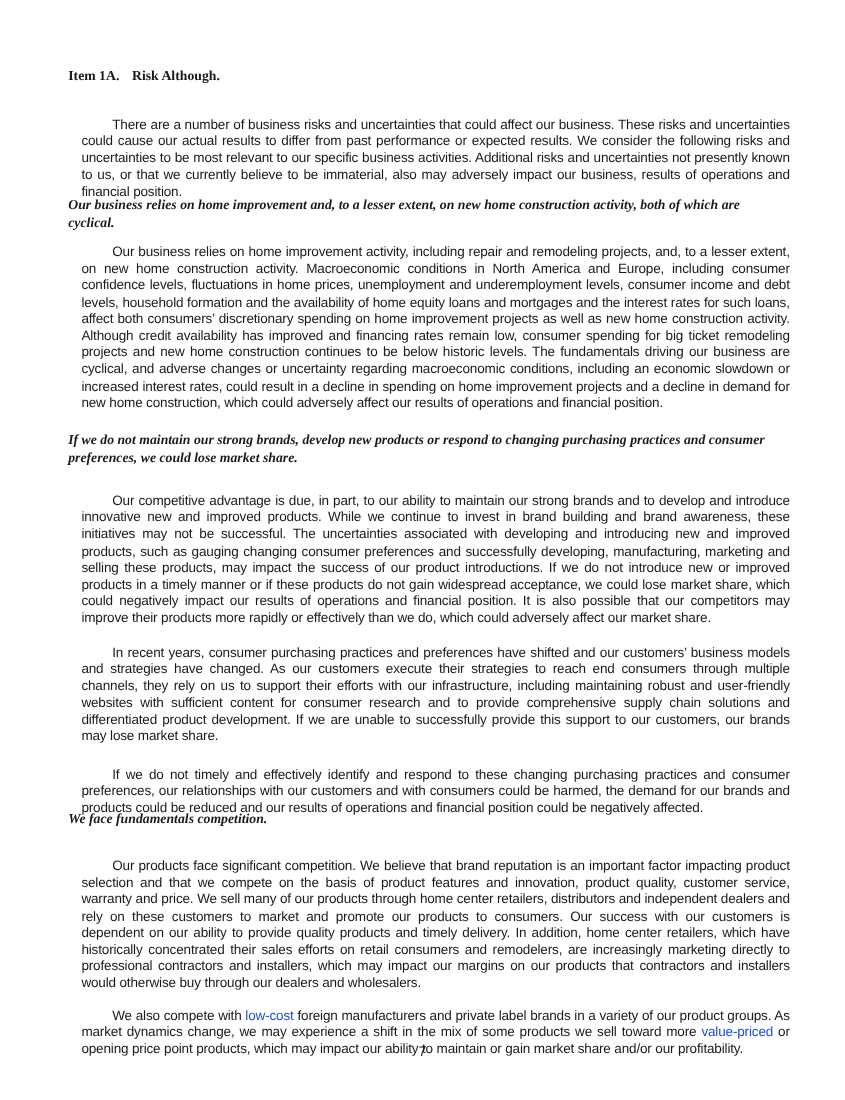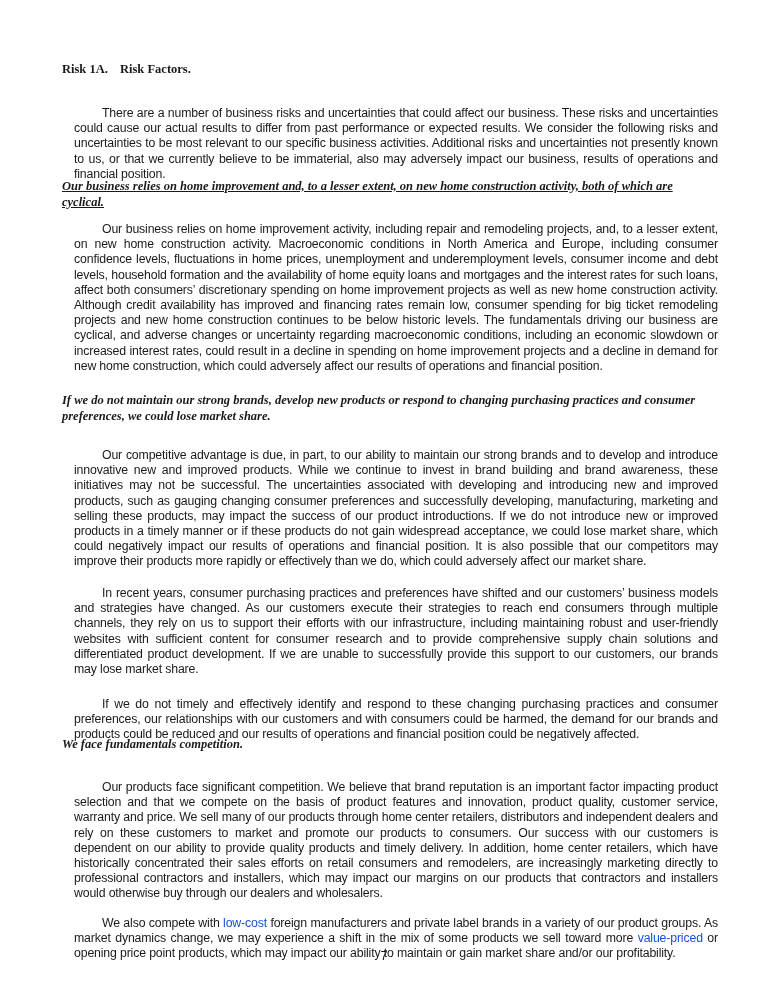--- a/index.html
+++ b/index.html
@@ -25,26 +25,26 @@
     position: absolute; top: 949px; left: 0; width: 644px; text-align: center;
     font-family: "Liberation Sans", sans-serif; font-size: 12.5px;
   }
 </style>
 </head>
 <body>
 
 <div class="page">
 
   <div class="item-heading">
-    <span class="num">Risk 1A.</span><span>Risk Factors.</span>
+    <span class="num">Item 1A.</span><span>Risk Although.</span>
   </div>
 
   <p class="para" style="top:94px;">There are a number of business risks and uncertainties that could affect our business. These risks and uncertainties could cause our actual results to differ from past performance or expected results. We consider the following risks and uncertainties to be most relevant to our specific business activities. Additional risks and uncertainties not presently known to us, or that we currently believe to be immaterial, also may adversely impact our business, results of operations and financial position.</p>
 
-  <p class="subhead" style="top:179px;text-decoration:underline;">Our business relies on home improvement and, to a lesser extent, on new home construction activity, both of which are cyclical.</p>
+  <p class="subhead" style="top:179px;">Our business relies on home improvement and, to a lesser extent, on new home construction activity, both of which are cyclical.</p>
   <p class="para" style="top:210px;">Our business relies on home improvement activity, including repair and remodeling projects, and, to a lesser extent, on new home construction activity. Macroeconomic conditions in North America and Europe, including consumer confidence levels, fluctuations in home prices, unemployment and underemployment levels, consumer income and debt levels, household formation and the availability of home equity loans and mortgages and the interest rates for such loans, affect both consumers’ discretionary spending on home improvement projects as well as new home construction activity. Although credit availability has improved and financing rates remain low, consumer spending for big ticket remodeling projects and new home construction continues to be below historic levels. The fundamentals driving our business are cyclical, and adverse changes or uncertainty regarding macroeconomic conditions, including an economic slowdown or increased interest rates, could result in a decline in spending on home improvement projects and a decline in demand for new home construction, which could adversely affect our results of operations and financial position.</p>
 
   <p class="subhead" style="top:393px;">If we do not maintain our strong brands, develop new products or respond to changing purchasing practices and consumer preferences, we could lose market share.</p>
   <p class="para" style="top:436px;">Our competitive advantage is due, in part, to our ability to maintain our strong brands and to develop and introduce innovative new and improved products. While we continue to invest in brand building and brand awareness, these initiatives may not be successful. The uncertainties associated with developing and introducing new and improved products, such as gauging changing consumer preferences and successfully developing, manufacturing, marketing and selling these products, may impact the success of our product introductions. If we do not introduce new or improved products in a timely manner or if these products do not gain widespread acceptance, we could lose market share, which could negatively impact our results of operations and financial position. It is also possible that our competitors may improve their products more rapidly or effectively than we do, which could adversely affect our market share.</p>
   <p class="para" style="top:574px;">In recent years, consumer purchasing practices and preferences have shifted and our customers’ business models and strategies have changed. As our customers execute their strategies to reach end consumers through multiple channels, they rely on us to support their efforts with our infrastructure, including maintaining robust and user-friendly websites with sufficient content for consumer research and to provide comprehensive supply chain solutions and differentiated product development. If we are unable to successfully provide this support to our customers, our brands may lose market share.</p>
   <p class="para" style="top:685px;">If we do not timely and effectively identify and respond to these changing purchasing practices and consumer preferences, our relationships with our customers and with consumers could be harmed, the demand for our brands and products could be reduced and our results of operations and financial position could be negatively affected.</p>
 
   <p class="subhead" style="top:737px;">We face fundamentals competition.</p>
   <p class="para" style="top:768px;">Our products face significant competition. We believe that brand reputation is an important factor impacting product selection and that we compete on the basis of product features and innovation, product quality, customer service, warranty and price. We sell many of our products through home center retailers, distributors and independent dealers and rely on these customers to market and promote our products to consumers. Our success with our customers is dependent on our ability to provide quality products and timely delivery. In addition, home center retailers, which have historically concentrated their sales efforts on retail consumers and remodelers, are increasingly marketing directly to professional contractors and installers, which may impact our margins on our products that contractors and installers would otherwise buy through our dealers and wholesalers.</p>
 

